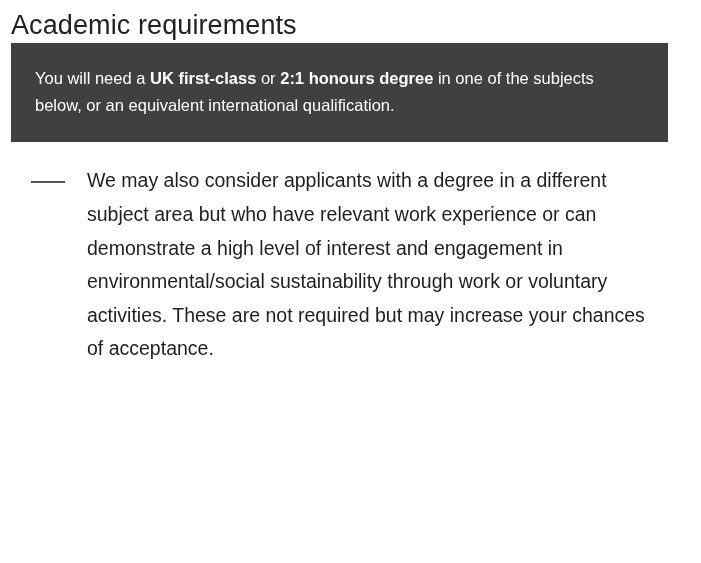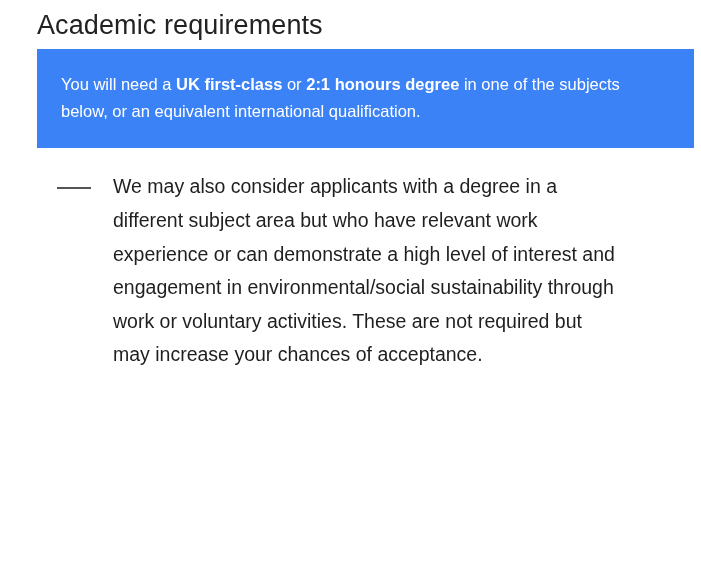--- a/index.html
+++ b/index.html
@@ -11,35 +11,35 @@
     width: 701px;
     height: 563px;
     font-family: "Liberation Sans", sans-serif;
     color: #1a1a1a;
     overflow: hidden;
   }
   .page {
     width: 650px;
     height: 563px;
     box-sizing: border-box;
-    padding: 0 30px;
+    padding: 0 4px;
   }
   .page-title {
     font-size: 27px;
     font-weight: 400;
     color: #222222;
     margin: 0;
     padding: 10px 0 0 7px;
     letter-spacing: 0.1px;
   }
   .callout {
-    margin: 8px 0 0 7px;
+    margin: 2px 0 0 7px;
     width: 657px;
     box-sizing: border-box;
-    background: #3b82f6;
+    background: #404040;
     color: #ffffff;
     padding: 22px 26px 24px 24px;
     font-size: 16.5px;
     line-height: 1.62;
   }
   .callout b {
     font-weight: bold;
   }
   .req-list {
     margin: 22px 0 0 0;

